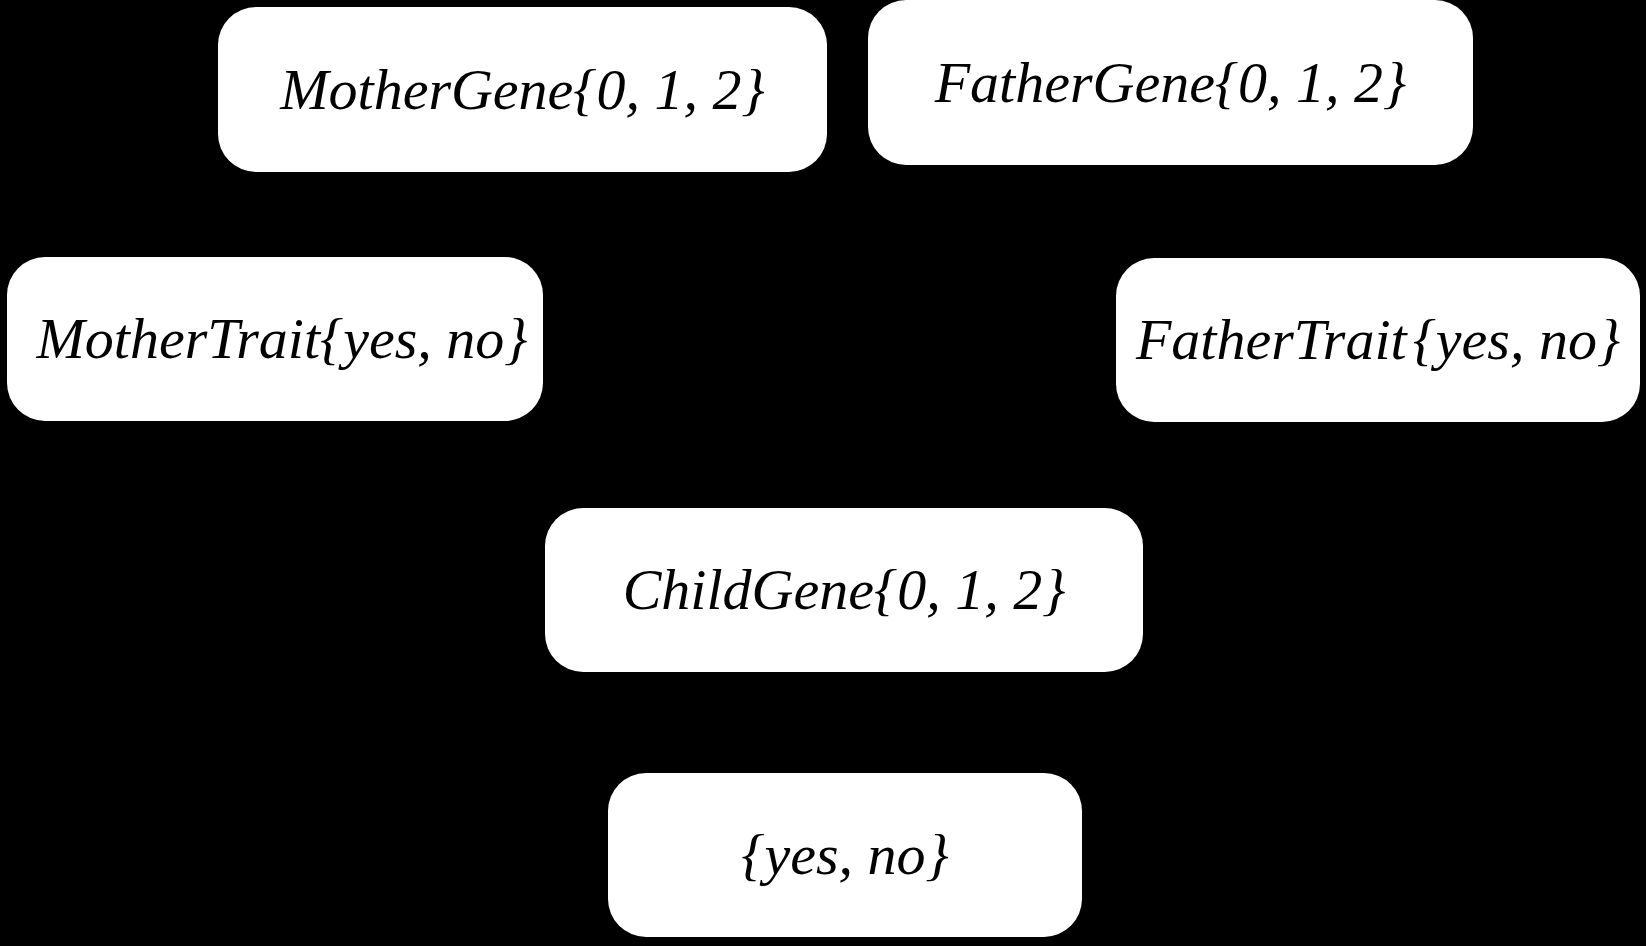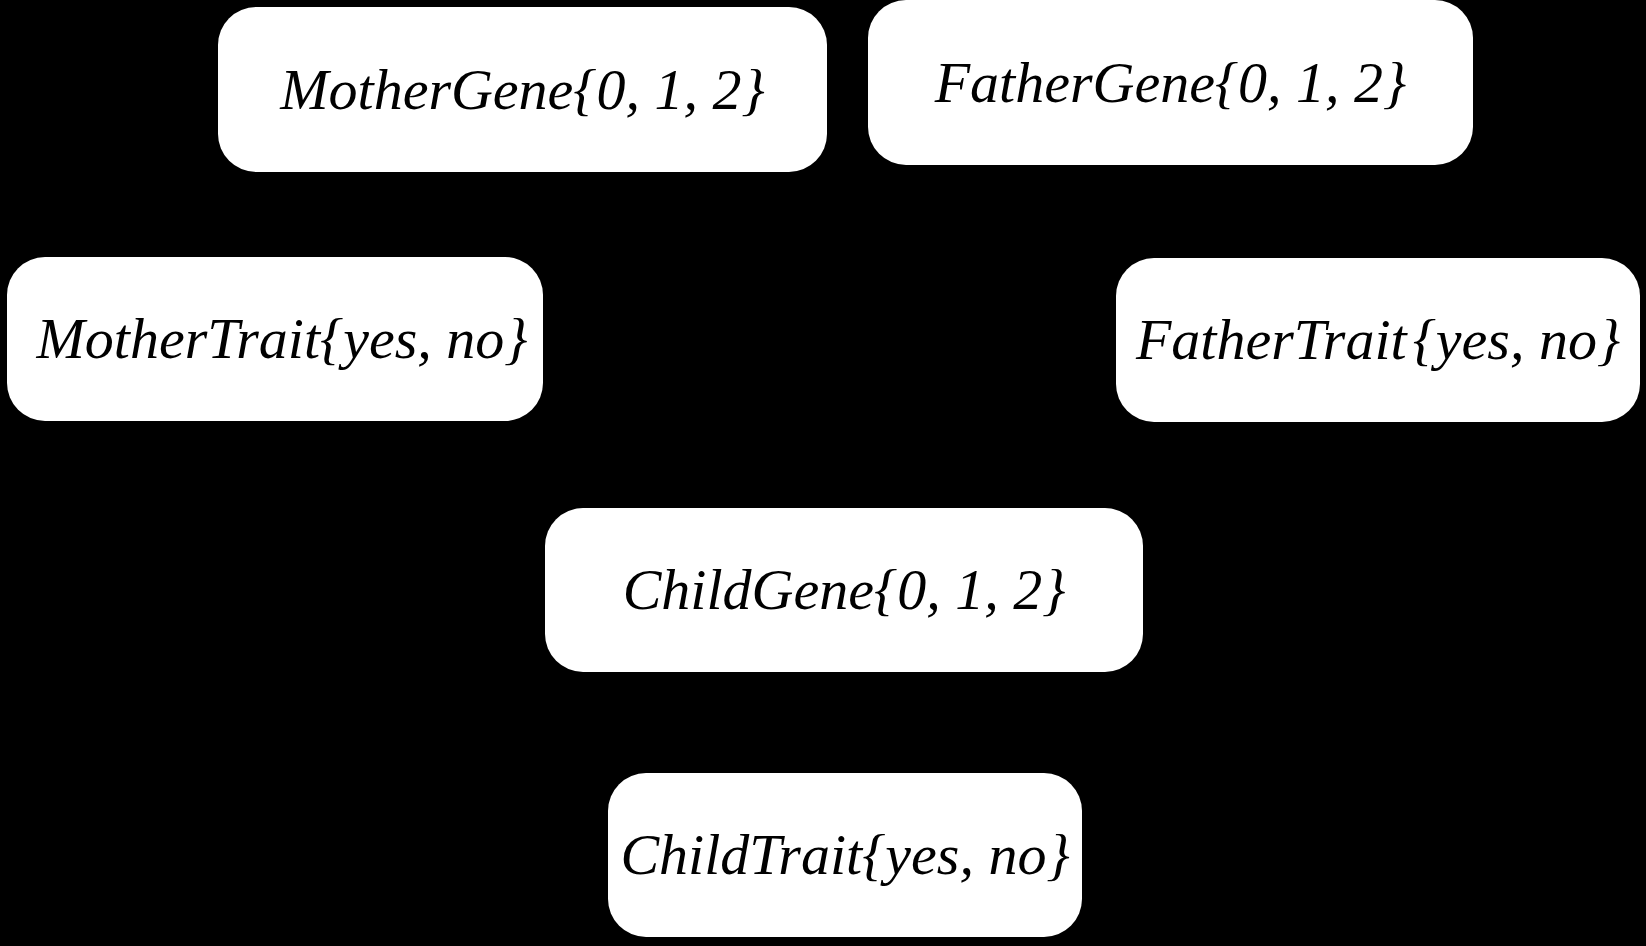--- a/index.html
+++ b/index.html
@@ -69,17 +69,16 @@
     <span class="node-label">FatherTrait</span>
     <span class="node-domain">{yes, no}</span>
   </div>
 
   <div class="node n-child-gene">
     <span class="node-label">ChildGene</span>
     <span class="node-domain">{0, 1, 2}</span>
   </div>
 
   <div class="node n-child-trait">
-    <span class="node-label">ChildTrait</span>
     <span class="node-domain">{yes, no}</span>
   </div>
 
 </div>
 
 </body></html>

